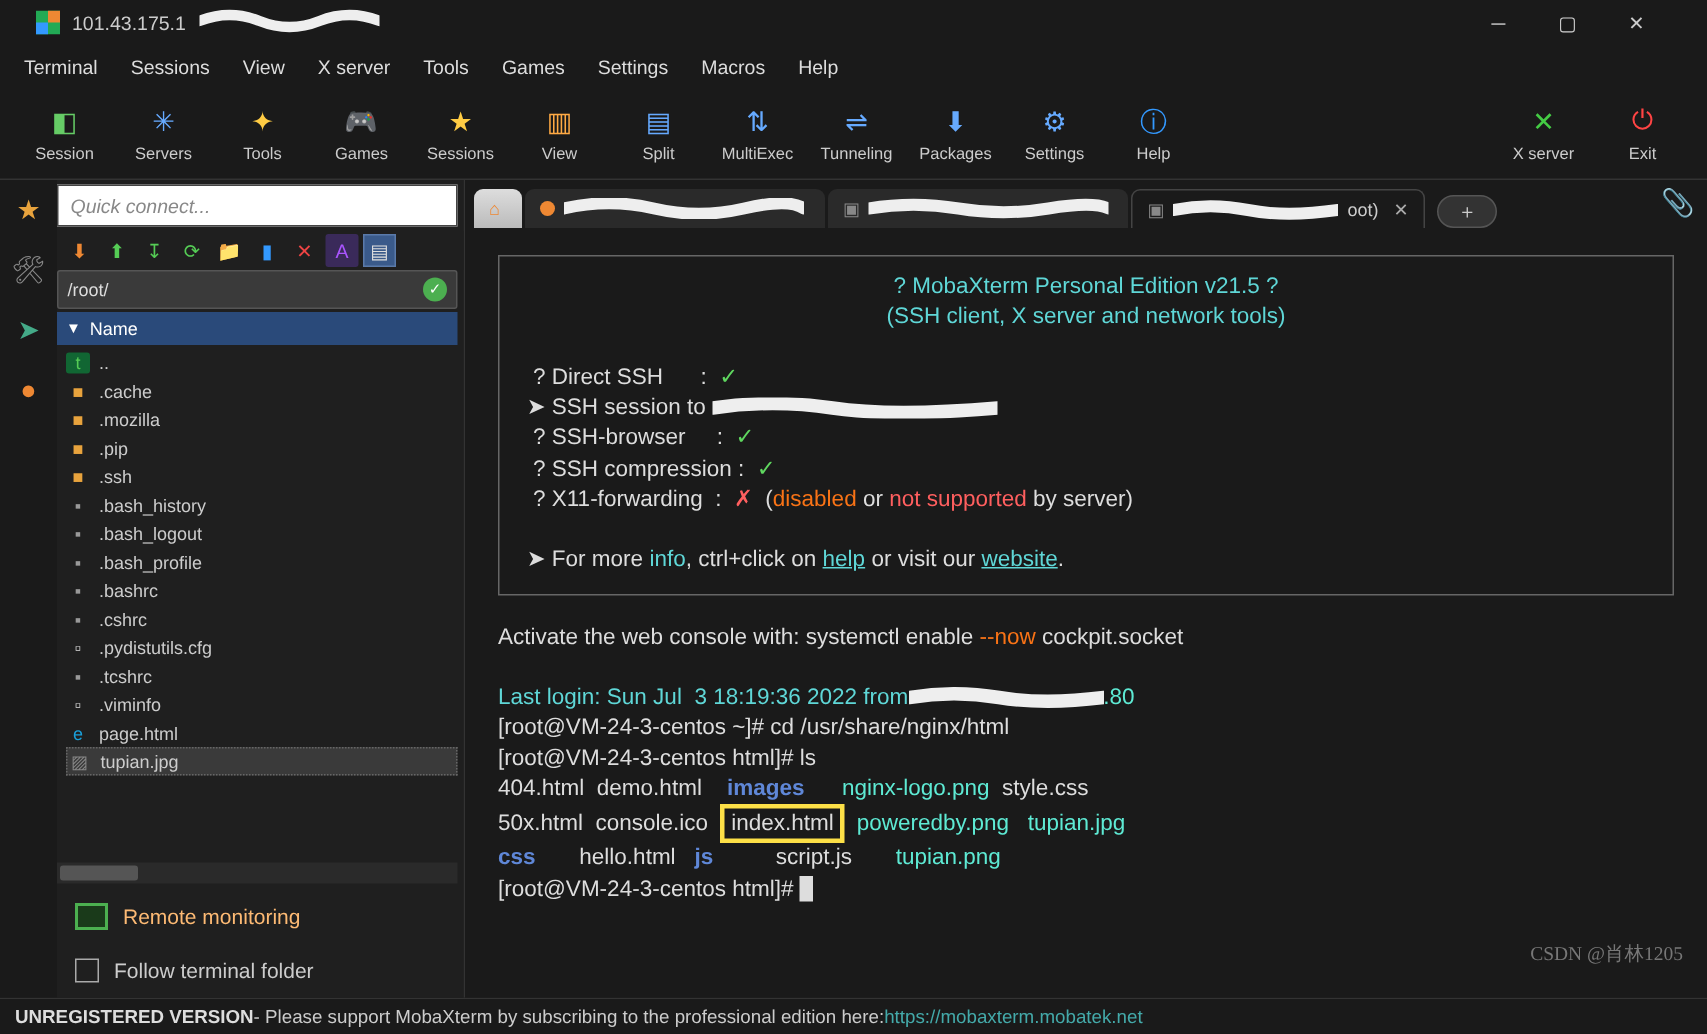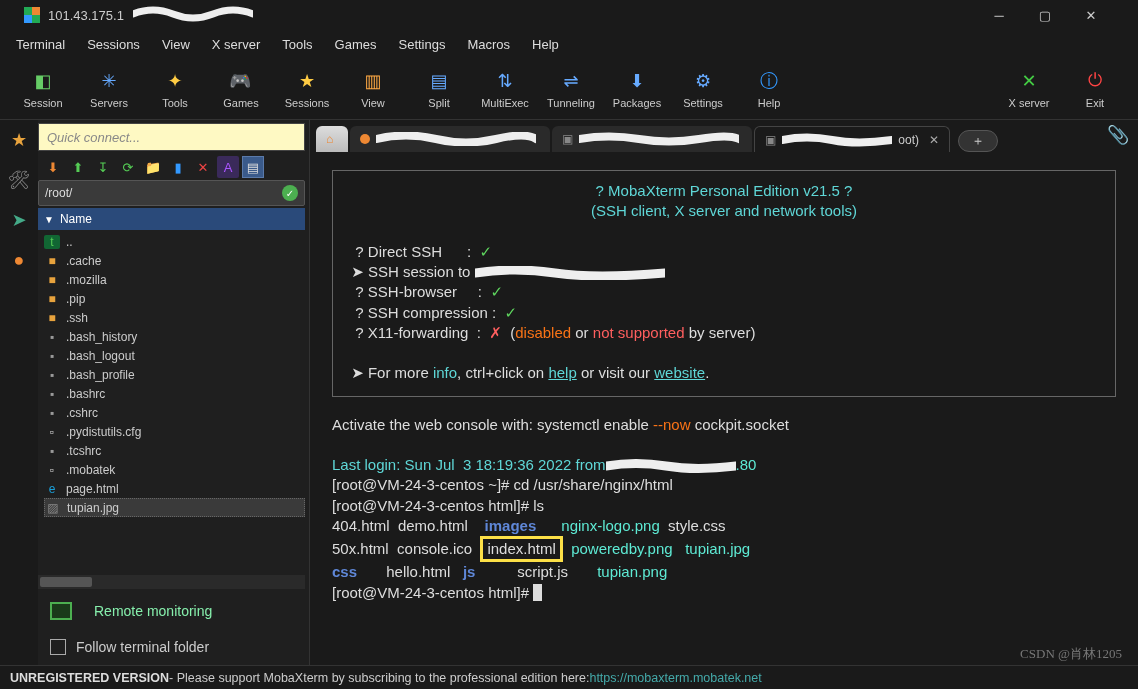--- a/index.html
+++ b/index.html
@@ -25,42 +25,42 @@
 
 
 .main { display: flex; height: calc(100% - 30px - 28px - 62px - 24px); }
 
 
 .sidebar { width: 310px; background: #1a1a1a; display: flex; border-right: 1px solid #333; }
 .sidebar .vtabs { width: 38px; background: #1a1a1a; display: flex; flex-direction: column; align-items: center; padding-top: 6px; gap: 12px; }
 .sidebar .vtabs .vtab { width: 28px; height: 28px; display: flex; align-items: center; justify-content: center; font-size: 18px; cursor: pointer; }
 .sidebar .panel { flex: 1; display: flex; flex-direction: column; background: #1f1f1f; }
 
-.quickconnect { height: 28px; background: #fef9c3; border: 1px solid #444; margin: 3px 4px 3px 0; padding: 0 8px; color: #888; display: flex; align-items: center; font-style: italic; }
+.quickconnect { height: 28px; background: #ffffff; border: 1px solid #444; margin: 3px 4px 3px 0; padding: 0 8px; color: #888; display: flex; align-items: center; font-style: italic; }
 
 .filetoolbar { height: 26px; display: flex; align-items: center; gap: 3px; padding: 0 4px; background: #1f1f1f; }
 .filetoolbar .fbtn { width: 22px; height: 22px; display: flex; align-items: center; justify-content: center; font-size: 13px; cursor: pointer; }
 .filetoolbar .fbtn.active { background: #3a5a8a; border: 1px solid #5a7aaa; }
 
 .pathbar { height: 26px; background: #3a3a3a; border: 1px solid #555; margin: 0 4px 2px 0; display: flex; align-items: center; padding: 0 6px; border-radius: 2px; }
 .pathbar .path { flex: 1; color: #ddd; font-size: 12px; }
 .pathbar .ok { width: 16px; height: 16px; background: #4caf50; border-radius: 50%; display: flex; align-items: center; justify-content: center; color: #fff; font-size: 10px; }
 
 .filehead { height: 22px; background: #2a4a7a; display: flex; align-items: center; padding: 0 6px; color: #fff; font-size: 12px; margin: 0 4px 0 0; }
 .filehead .arrow { margin-right: 6px; font-size: 10px; }
 
 .filelist { flex: 1; overflow-y: auto; padding: 2px 4px 2px 6px; }
 .filelist .row { display: flex; align-items: center; height: 19px; gap: 6px; font-size: 12px; cursor: pointer; }
 .filelist .row .fico { width: 16px; height: 14px; display: flex; align-items: center; justify-content: center; font-size: 12px; }
 .filelist .row.sel { background: #3a3a3a; border: 1px dotted #666; }
 
 .hscroll { height: 14px; background: #2a2a2a; margin: 2px 4px 4px 0; position: relative; }
 .hscroll .thumb { position: absolute; left: 2px; top: 2px; width: 52px; height: 10px; background: #555; border-radius: 2px; }
 
-.remotemon { height: 36px; display: flex; align-items: center; gap: 22px; padding: 0 12px; color: #86efac; font-size: 14px; }
+.remotemon { height: 36px; display: flex; align-items: center; gap: 10px; padding: 0 12px; color: #fdba74; font-size: 14px; }
 .remotemon .monico { width: 22px; height: 18px; border: 2px solid #4caf50; background: #1a3a1a; }
 
 .followterm { height: 36px; display: flex; align-items: center; gap: 10px; padding: 0 12px; color: #ccc; font-size: 14px; }
 .followterm .chk { width: 16px; height: 16px; border: 1.5px solid #aaa; }
 
 
 .tabrow { height: 32px; background: #1a1a1a; display: flex; align-items: flex-end; padding: 0 6px; gap: 2px; position: relative; }
 .tab { height: 26px; background: #2a2a2a; border-radius: 6px 6px 0 0; display: flex; align-items: center; padding: 0 10px; gap: 6px; font-size: 12px; min-width: 40px; position: relative; }
 .tab.home { background: linear-gradient(#ddd,#bbb); min-width: 32px; }
 .tab.active { background: #1a1a1a; border: 1px solid #444; border-bottom: none; }
@@ -82,21 +82,21 @@
 .c-magenta { color: #5eead4; }
 .c-blue { color: #5f87d7; }
 .c-white { color: #ddd; }
 .ul { text-decoration: underline; }
 .bold { font-weight: bold; }
 
 .termline { white-space: pre; }
 .redbox { border: 3px solid #fde047; display: inline-block; padding: 0 4px; }
 .cursor { display: inline-block; width: 9px; height: 17px; background: #ddd; vertical-align: text-bottom; }
 
-.watermark { position: absolute; right: 16px; bottom: 2px; color: #777; font-size: 13px; font-family: "Segoe UI"; }
+.watermark { position: absolute; right: 16px; bottom: 20px; color: #777; font-size: 13px; font-family: "Segoe UI"; }
 
 
 .statusbar { height: 24px; background: #1a1a1a; border-top: 1px solid #333; display: flex; align-items: center; padding: 0 10px; font-size: 12.5px; color: #ccc; }
 .statusbar .unreg { font-weight: bold; color: #ddd; }
 .statusbar a { color: #4aa; text-decoration: none; }
 
 
 .ic-session{color:#6c6;} .ic-servers{color:#6af;} .ic-tools{color:#fc4;} .ic-games{color:#eee;} .ic-sessions{color:#fc4;} .ic-view{color:#fa4;} .ic-split{color:#6af;} .ic-multi{color:#6af;} .ic-tunnel{color:#6af;} .ic-pkg{color:#6af;} .ic-settings{color:#6af;} .ic-help{color:#39f;} .ic-xserver{color:#4c4;} .ic-exit{color:#f44;}
 
 .folder-ico { color: #e8a33d; }
@@ -273,21 +273,21 @@
           <div class="row">
             <span class="fico doc-ico">▫</span>
             <span>.pydistutils.cfg</span>
           </div>
           <div class="row">
             <span class="fico file-ico">▪</span>
             <span>.tcshrc</span>
           </div>
           <div class="row">
             <span class="fico doc-ico">▫</span>
-            <span>.mobatek</span>
+            <span>.viminfo</span>
           </div>
           <div class="row">
             <span class="fico edge-ico">e</span>
             <span>page.html</span>
           </div>
           <div class="row sel">
             <span class="fico img-ico">▨</span>
             <span>tupian.jpg</span>
           </div>
         </div>

